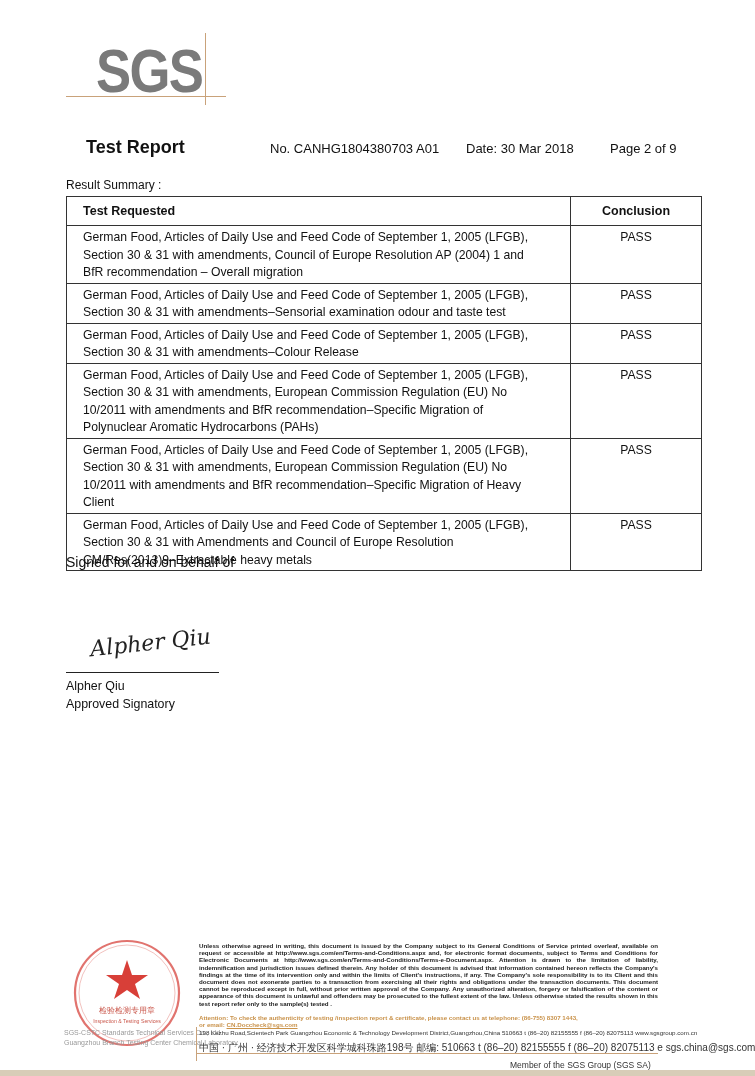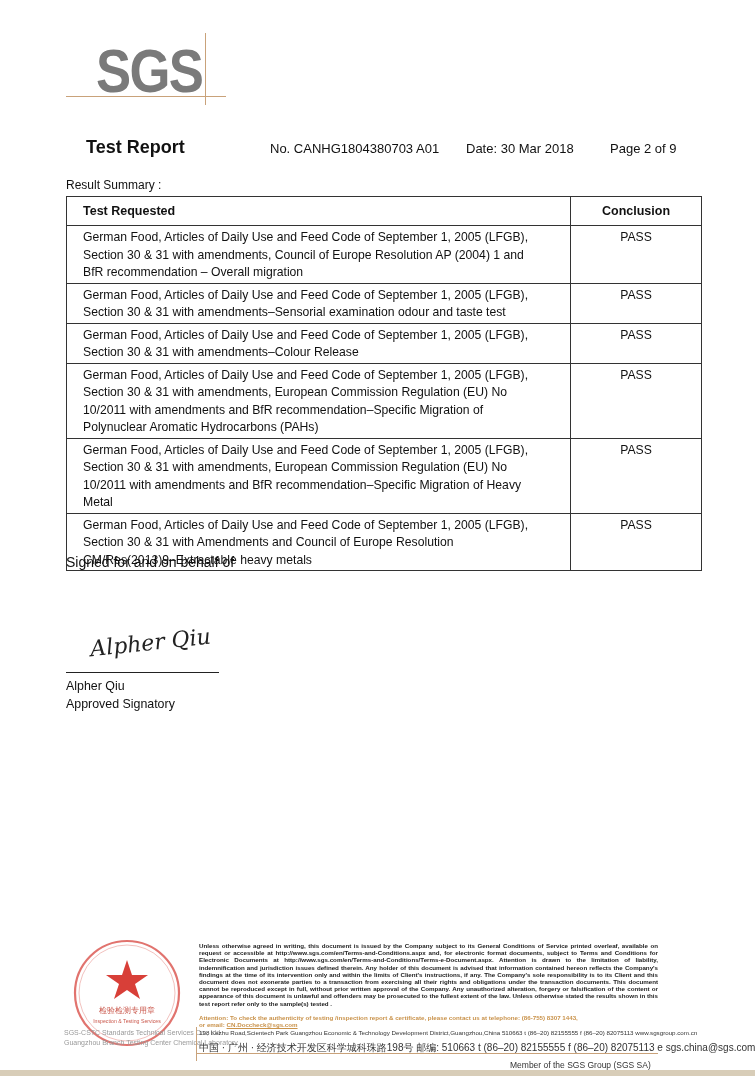--- a/index.html
+++ b/index.html
@@ -90,21 +90,21 @@
         <div>10/2011 with amendments and BfR recommendation–Specific Migration of</div>
         <div>Polynuclear Aromatic Hydrocarbons (PAHs)</div>
       </td>
       <td class="concl">PASS</td>
     </tr>
     <tr>
       <td class="txt">
         <div>German Food, Articles of Daily Use and Feed Code of September 1, 2005 (LFGB),</div>
         <div>Section 30 &amp; 31 with amendments, European Commission Regulation (EU) No</div>
         <div>10/2011 with amendments and BfR recommendation–Specific Migration of Heavy</div>
-        <div>Metal</div>
+        <div>Client</div>
       </td>
       <td class="concl">PASS</td>
     </tr>
     <tr>
       <td class="txt">
         <div>German Food, Articles of Daily Use and Feed Code of September 1, 2005 (LFGB),</div>
         <div>Section 30 &amp; 31 with Amendments and Council of Europe Resolution</div>
         <div>CM/Res(2013)9–Extractable heavy metals</div>
       </td>
       <td class="concl">PASS</td>

